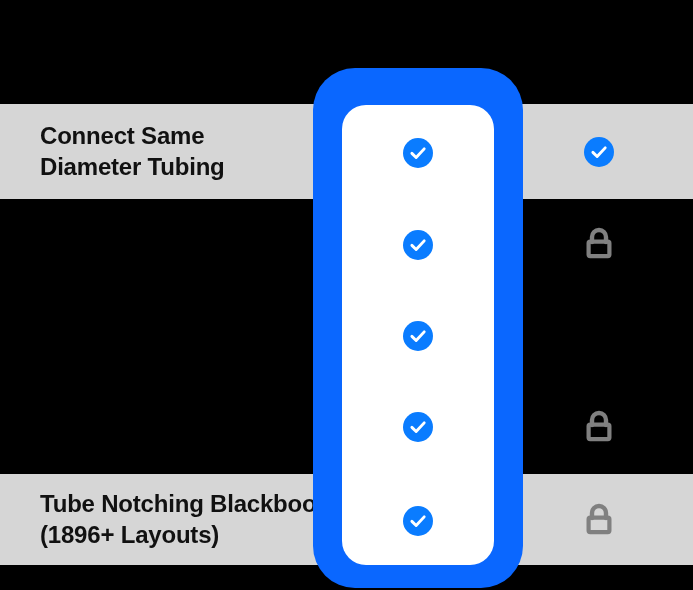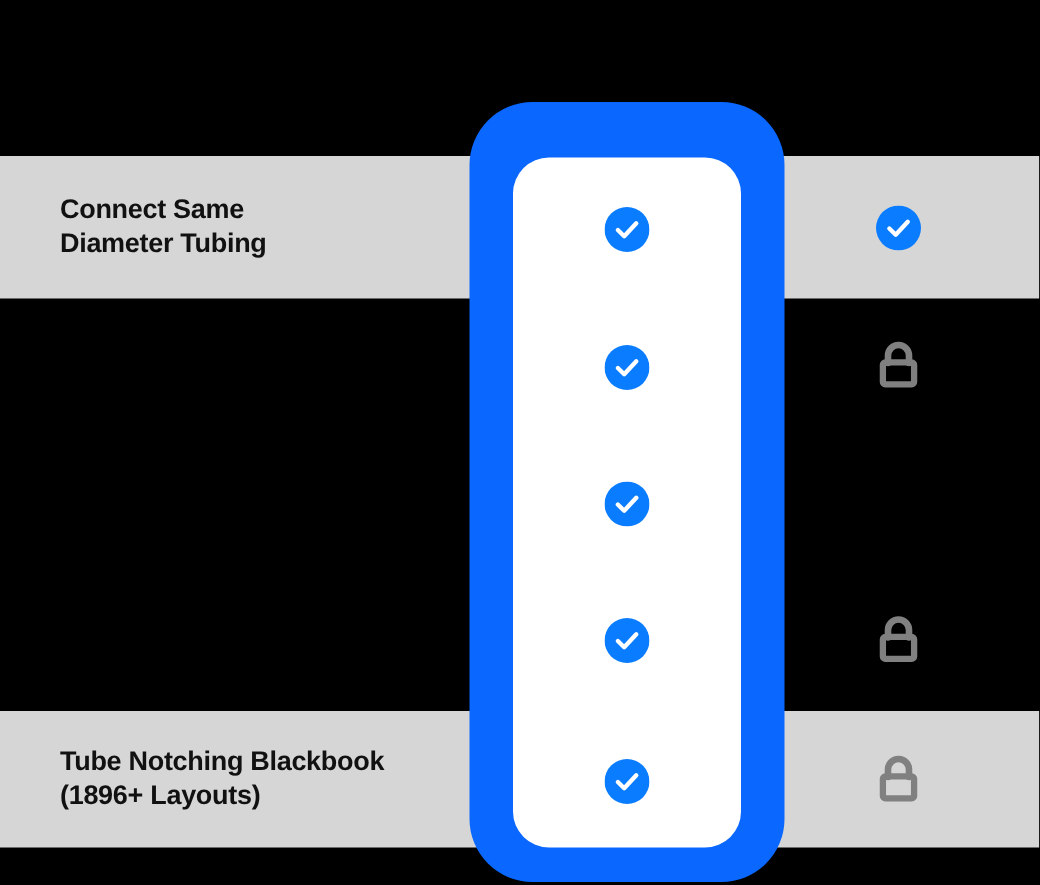--- a/index.html
+++ b/index.html
@@ -39,21 +39,21 @@
   .row.empty {
     background: transparent;
   }
   .row-label {
     position: absolute;
     left: 40px;
     top: 50%;
     transform: translateY(-50%);
     width: 290px;
     color: #111111;
-    font-size: 18px;
+    font-size: 24px;
     font-weight: bold;
     line-height: 1.32;
     letter-spacing: -0.2px;
     white-space: pre-line;
   }
 
   
   .cell-center {
     position: absolute;
     left: 418px;

